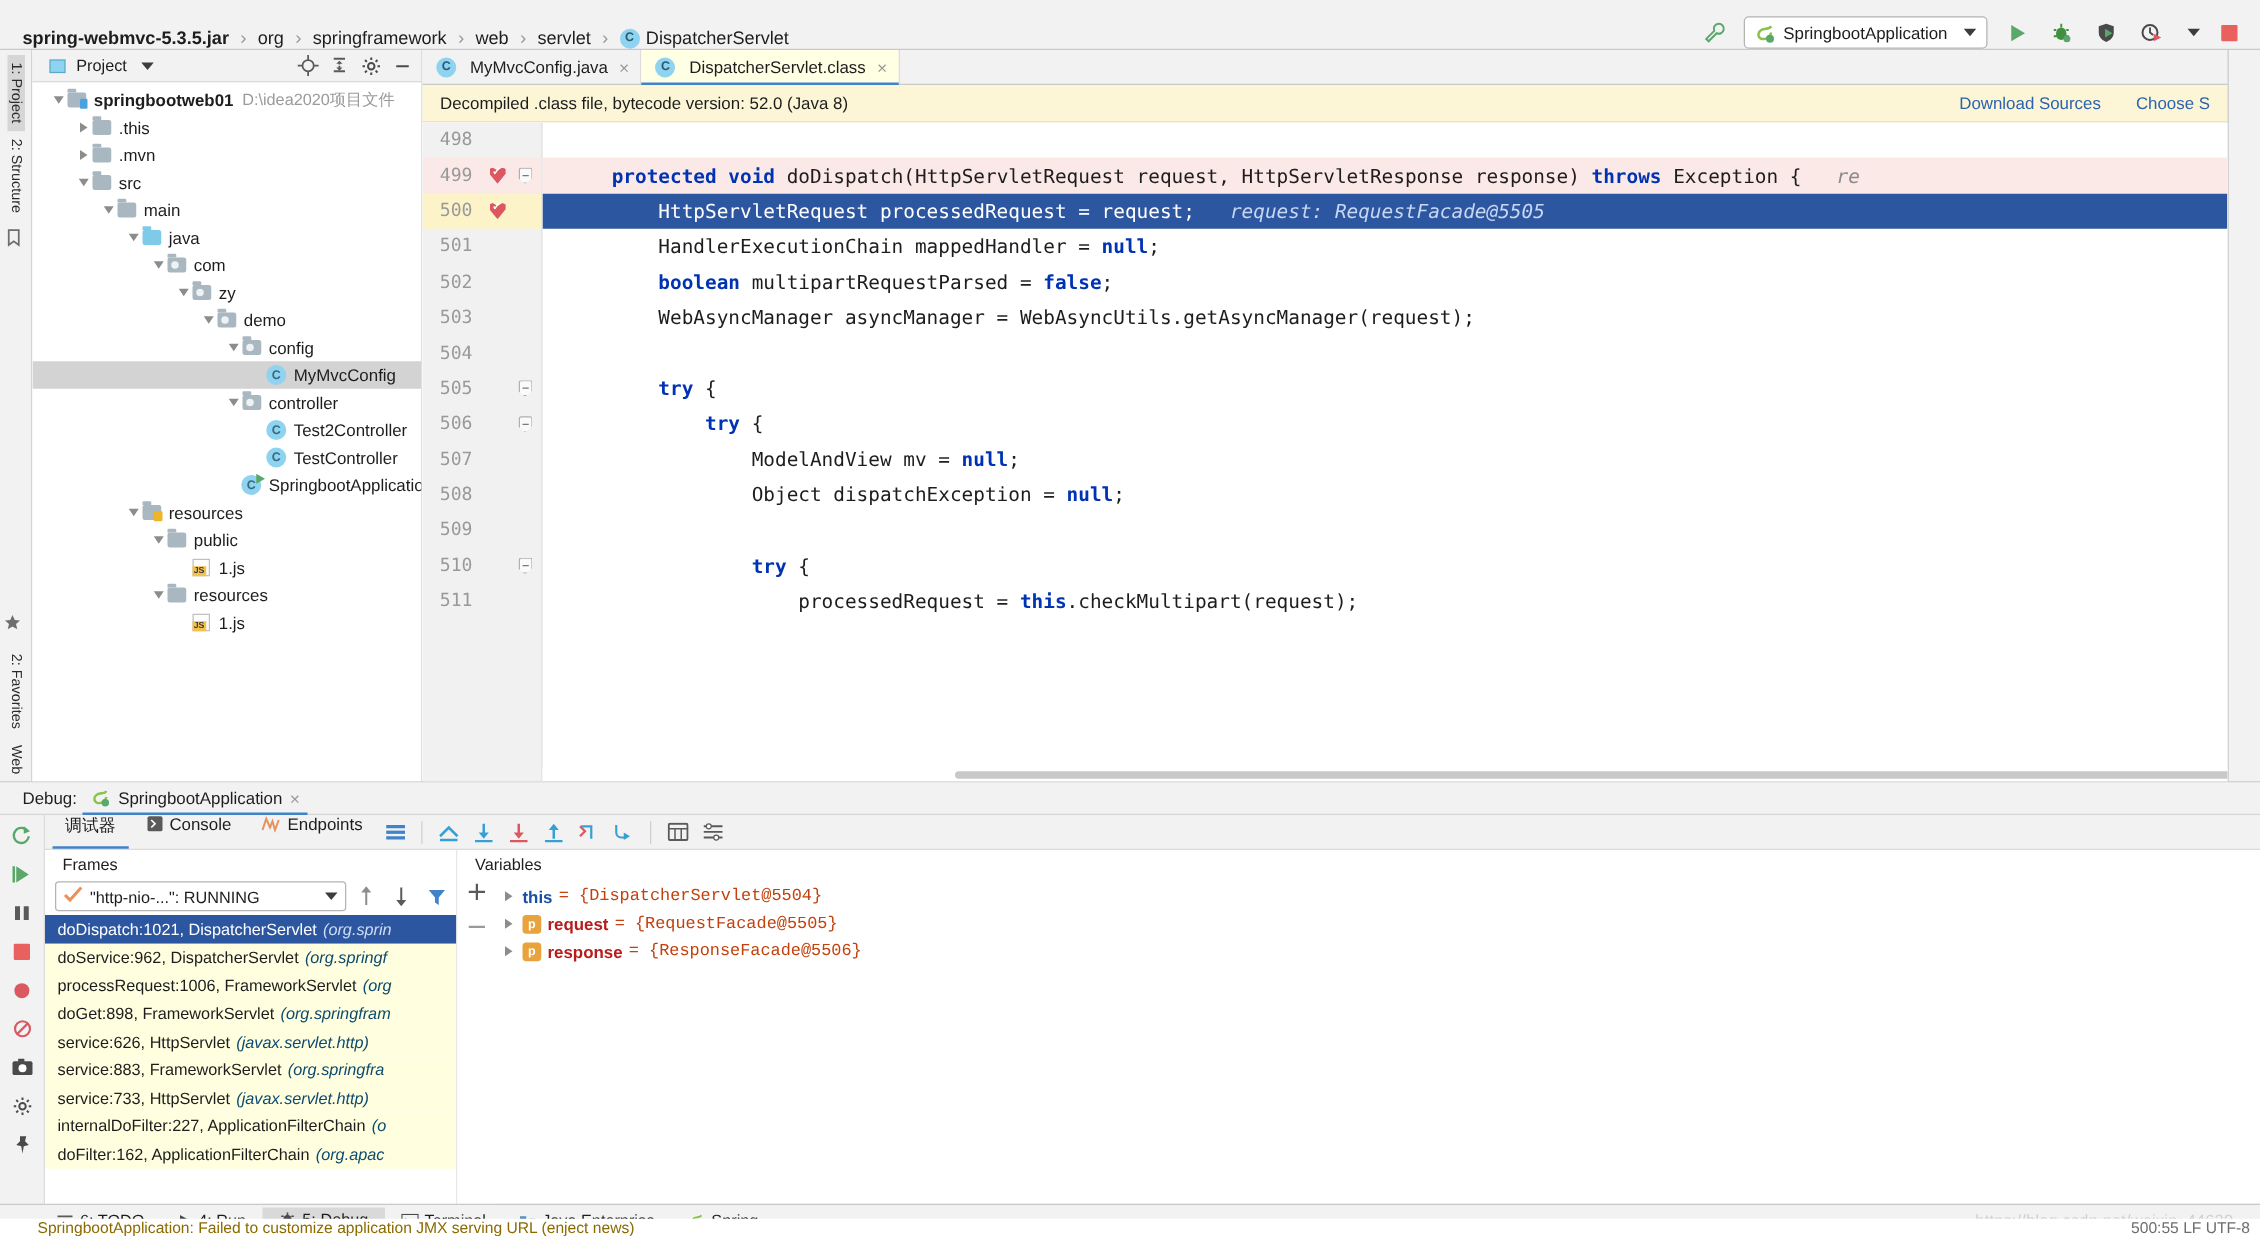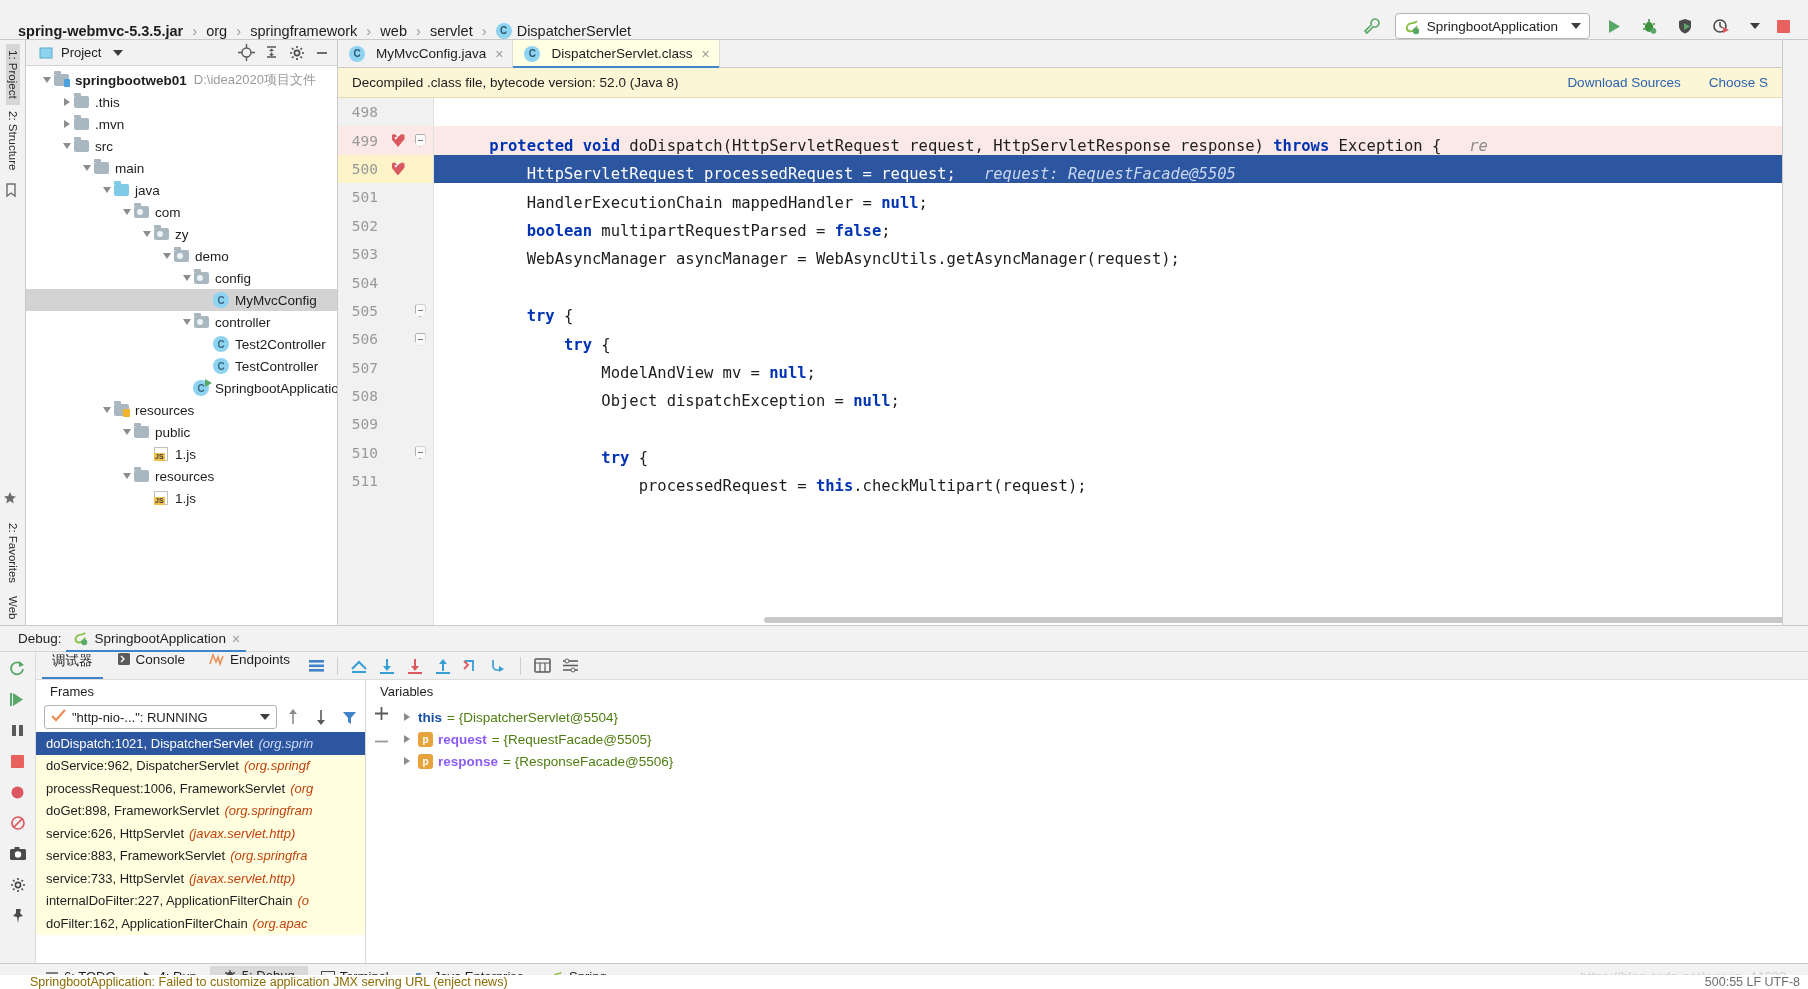--- a/index.html
+++ b/index.html
@@ -145,21 +145,21 @@
     background: #db5860;
     clip-path: polygon(50% 100%, 0 38%, 0 8%, 20% 0, 50% 18%, 80% 0, 100% 8%, 100% 38%);
   }
   .bp:after { content: "✓"; position: absolute; left: 2px; top: -2px; color: #fff; font-size: 9px; font-weight: bold; }
   .foldbox { width: 11px; height: 13px; border: 1px solid #b0b0b0; border-radius: 2px; position: relative; background: #fafafa;
              clip-path: polygon(0 0, 100% 0, 100% 65%, 50% 100%, 0 65%); }
   .foldbox:after { content: ""; position: absolute; left: 2px; top: 5px; width: 5px; height: 1px; background: #7a7a7a; }
 
   .code { flex: 1; position: relative; min-width: 0; overflow: hidden; }
   .cline {
-    height: 28.4px; display: flex; align-items: flex-end;
+    height: 28.4px; display: flex; align-items: center;
     font-family: "DejaVu Sans Mono", monospace; font-size: 15.5px;
     white-space: pre; padding-left: 18px; color: #1d1d1d;
   }
   .cline.hl-method { background: #fbe9e7; }
   .cline.hl-exec { background: #2d56a0; color: #fff; }
   .kw { color: #0033b3; font-weight: bold; }
   .hint { color: #8a8a8a; font-style: italic; }
   .cline.hl-exec .hint { color: #c7d6f2; }
   .gline.hl-method { background: #fbe9e7; }
   .gline.hl-exec { background: #fcf3c8; }
@@ -206,33 +206,33 @@
     flex: 1; height: 24px; border: 1px solid #b4b4b4; border-radius: 3px; background: #fff;
     display: flex; align-items: center; gap: 6px; padding: 0 6px; font-size: 13px;
   }
   .thread-combo .spacer { flex: 1; }
   .frames-list { flex: 1; overflow: hidden; background: #fff; }
   .frame {
     height: 22.5px; display: flex; align-items: center; padding-left: 10px;
     font-size: 13px; white-space: nowrap; color: #1d1d1d; background: #ffffe0;
   }
   .frame.sel { background: #2d56a0; color: #fff; }
-  .frame .pkg { color: #c2410c; font-style: italic; margin-left: 5px; }
+  .frame .pkg { color: #0c4a6e; font-style: italic; margin-left: 5px; }
   .frame.sel .pkg { color: #cfdcf5; }
 
   .vars-pane { flex: 1; display: flex; flex-direction: column; background: #fff; min-width: 0; }
   .vars-body { flex: 1; display: flex; min-height: 0; }
   .vars-rail { width: 30px; min-width: 30px; background: #fff; display: flex; flex-direction: column; align-items: center; padding-top: 4px; gap: 10px; }
   .vars-list { flex: 1; padding-top: 4px; }
   .vrow { height: 22px; display: flex; align-items: center; gap: 5px; padding-left: 8px; font-size: 13.5px; white-space: nowrap; }
   .varrow-arrow { width: 0; height: 0; border-top: 4.5px solid transparent; border-bottom: 4.5px solid transparent; border-left: 6px solid #8c8c8c; margin-right: 3px; }
   .pbadge { width: 15px; height: 15px; border-radius: 3px; background: #e8a33d; color: #fff; font-size: 10px; font-weight: bold; display: flex; align-items: center; justify-content: center; }
-  .vname { color: #8b5cf6; font-weight: bold; }
+  .vname { color: #b91c1c; font-weight: bold; }
   .vname.blue { color: #1750a5; }
-  .veq { color: #4d7c0f; }
+  .veq { color: #c2410c; font-family: Liberation Mono, monospace; }
 
   
   .statusbar {
     height: 26px; min-height: 26px; background: #f2f2f2;
     border-top: 1px solid #c9c9c9; display: flex; align-items: center;
     gap: 0; padding-left: 32px; font-size: 13px;
   }
   .sb-item { display: flex; align-items: center; gap: 5px; padding: 0 13px; height: 22px; }
   .sb-item.sel { background: #d9d9d9; border-bottom: 2px solid #4083c9; }
   .sb-spacer { flex: 1; }

